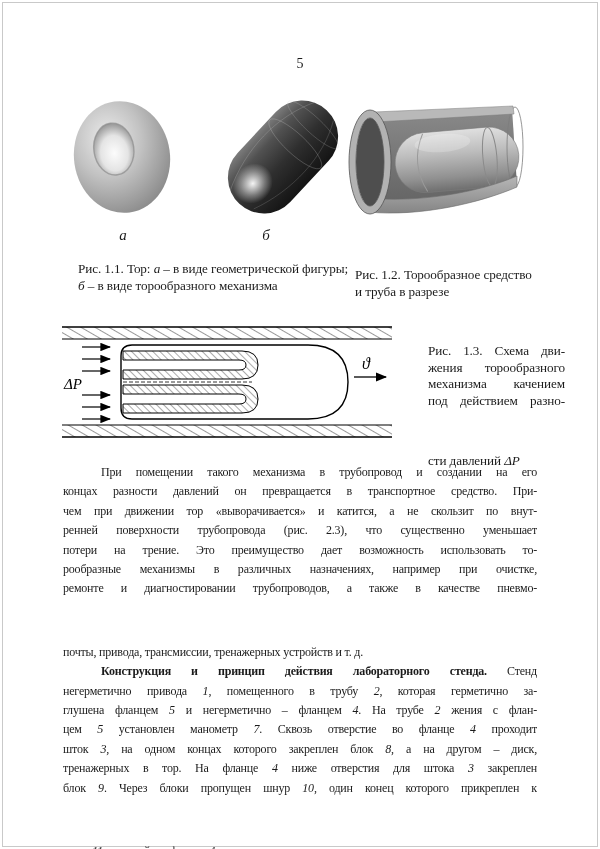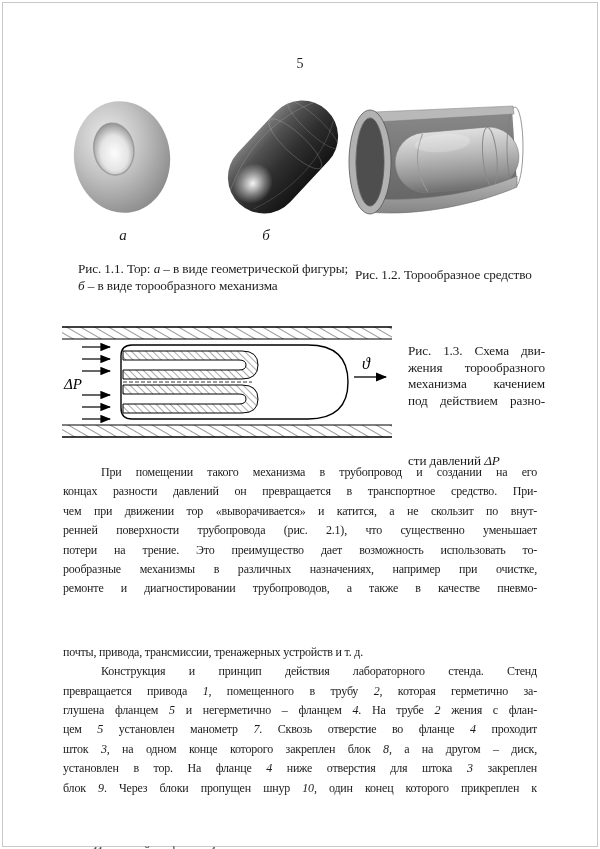--- a/index.html
+++ b/index.html
@@ -7,26 +7,26 @@
   body { font-family:"Liberation Serif", serif; color:#1b1b1b; }
   .page { position:relative; width:600px; height:849px; background:#fff; overflow:hidden; }
   .frame { position:absolute; inset:2px; border:1px solid #c9c9c9; pointer-events:none; }
   .page-number { position:absolute; top:56px; left:0; width:600px; text-align:center; font-size:14px; }
   .fig { position:absolute; }
   .figlabel { position:absolute; width:26px; text-align:center; font-style:italic; font-size:15px; }
   .caption { position:absolute; font-size:13.2px; line-height:16.6px; letter-spacing:-0.1px; }
   .caption.centered .tline { white-space:nowrap; }
   .justified .tline { text-align:justify; text-align-last:justify; white-space:normal; }
   .justified .tline.last { text-align-last:left;margin-top:44px; }
-  .fig13cap { left:408px; top:343px; width:137px; }
+  .fig13cap { left:428px; top:343px; width:137px; }
   .bodytext { position:absolute; left:63px; top:463px; width:474px;
               font-size:12px; line-height:19.4px; letter-spacing:-0.2px; }
   .bodytext .tline { overflow:hidden; }
   .para .tline.first { text-indent:38px; }
-  .b { font-weight:normal; }
+  .b { font-weight:bold; }
   .i { font-style:italic; }
 </style>
 </head>
 <body>
 
 <div class="page">
   <div class="frame"></div>
 
   <div class="page-number">5</div>
 
@@ -108,20 +108,21 @@
 
   <div class="figlabel" style="left:110px;top:227px">а</div>
   <div class="figlabel" style="left:253px;top:227px">б</div>
 
   <div class="caption centered" style="left:78px;top:261px;width:272px">
       <div class="tline first"><span>Рис. 1.1. Тор: </span><span class="i">а</span><span> – в виде геометрической фигуры;</span></div>
       <div class="tline last"><span class="i">б</span><span> – в виде торообразного механизма</span></div>
     </div>
   <div class="caption centered" style="left:355px;top:267px;width:185px">
       <div class="tline first">Рис. 1.2. Торообразное средство</div>
+      <div class="tline last">и труба в разрезе</div>
     </div>
 
   <svg class="fig" style="left:62px;top:325px" width="330" height="114" viewBox="0 0 330 114">
     <defs>
       <pattern id="wallHatch" width="7" height="7" patternUnits="userSpaceOnUse" patternTransform="rotate(-60)">
         <rect width="7" height="7" fill="#ffffff"></rect>
         <line x1="0" y1="0" x2="0" y2="7" stroke="#333333" stroke-width="1"></line>
       </pattern>
       <pattern id="torHatch" width="5" height="5" patternUnits="userSpaceOnUse" patternTransform="rotate(-45)">
         <rect width="5" height="5" fill="#ffffff"></rect>
@@ -164,30 +165,30 @@
       <div class="tline">механизма качением</div>
       <div class="tline">под действием разно-</div>
       <div class="tline last"><span>сти давлений </span><span class="i">ΔР</span></div>
     </div>
 
   <div class="bodytext">
     <div class="para justified">
         <div class="tline first">При помещении такого механизма в трубопровод и создании на его</div>
         <div class="tline">концах разности давлений он превращается в транспортное средство. При-</div>
         <div class="tline">чем при движении тор «выворачивается» и катится, а не скользит по внут-</div>
-        <div class="tline">ренней поверхности трубопровода (рис. 2.1), что существенно уменьшает</div>
+        <div class="tline">ренней поверхности трубопровода (рис. 2.3), что существенно уменьшает</div>
         <div class="tline">потери на трение. Это преимущество дает возможность использовать то-</div>
         <div class="tline">рообразные механизмы в различных назначениях, например при очистке,</div>
         <div class="tline">ремонте и диагностировании трубопроводов, а также в качестве пневмо-</div>
         <div class="tline last">почты, привода, трансмиссии, тренажерных устройств и т. д.</div>
       </div>
     <div class="para justified">
         <div class="tline first"><span class="b">Конструкция и принцип действия лабораторного стенда.</span><span> Стенд</span></div>
-        <div class="tline"><span>превращается привода </span><span class="i">1</span><span>, помещенного в трубу </span><span class="i">2</span><span>, которая герметично за-</span></div>
+        <div class="tline"><span>негерметично привода </span><span class="i">1</span><span>, помещенного в трубу </span><span class="i">2</span><span>, которая герметично за-</span></div>
         <div class="tline"><span>глушена фланцем </span><span class="i">5</span><span> и негерметично – фланцем </span><span class="i">4</span><span>. На трубе </span><span class="i">2</span><span> жения с флан-</span></div>
         <div class="tline"><span>цем </span><span class="i">5</span><span> установлен манометр </span><span class="i">7</span><span>. Сквозь отверстие во фланце </span><span class="i">4</span><span> проходит</span></div>
-        <div class="tline"><span>шток </span><span class="i">3</span><span>, на одном конце которого закреплен блок </span><span class="i">8</span><span>, а на другом – диск,</span></div>
-        <div class="tline"><span>установлен в тор. На фланце </span><span class="i">4</span><span> ниже отверстия для штока </span><span class="i">3</span><span> закреплен</span></div>
+        <div class="tline"><span>шток </span><span class="i">3</span><span>, на одном концах которого закреплен блок </span><span class="i">8</span><span>, а на другом – диск,</span></div>
+        <div class="tline"><span>тренажерных в тор. На фланце </span><span class="i">4</span><span> ниже отверстия для штока </span><span class="i">3</span><span> закреплен</span></div>
         <div class="tline"><span>блок </span><span class="i">9</span><span>. Через блоки пропущен шнур </span><span class="i">10</span><span>, один конец которого прикреплен к</span></div>
         <div class="tline last"><span>грузу </span><span class="i">11</span><span>, а другой – к фланцу </span><span class="i">4</span><span>.</span></div>
       </div>
   </div>
 </div>
 
 </body></html>

